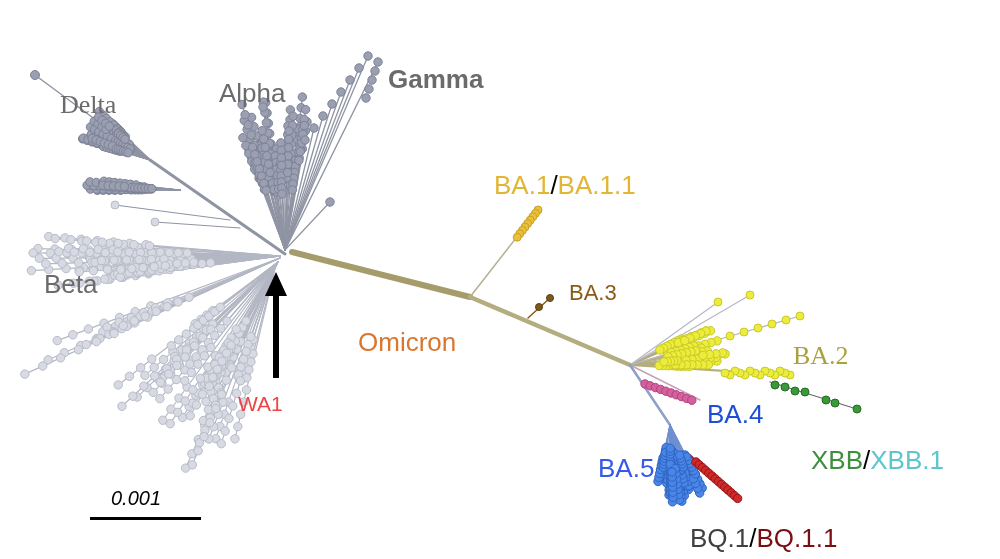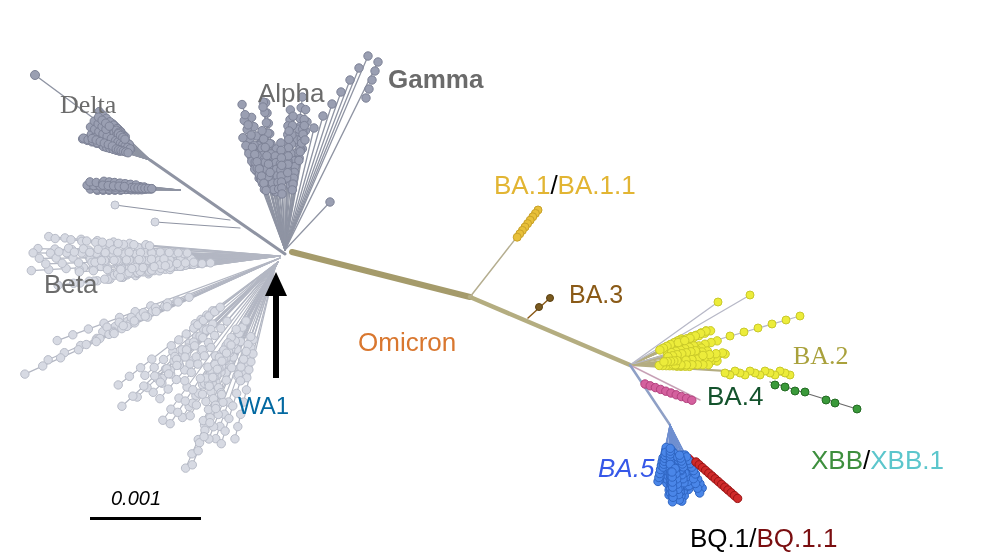--- a/index.html
+++ b/index.html
@@ -3,21 +3,21 @@
 <meta charset="utf-8">
 <style>
   html, body { margin: 0; padding: 0; background: #ffffff; }
   body { width: 1000px; height: 559px; overflow: hidden; position: relative;
          font-family: "Liberation Sans", sans-serif; }
   #tree { position: absolute; left: 0; top: 0; width: 1000px; height: 559px; }
   .lbl { position: absolute; font-size: 26px; white-space: nowrap; line-height: 1; }
   .sep { color: #000000; }
   #scale-label { position: absolute; left: 111px; top: 487px; font-size: 20px; color: #000; font-style: italic; }
   #scale-bar { position: absolute; left: 90px; top: 517px; width: 111px; height: 3px; background: #000; }
-  #wa1-label { position: absolute; left: 238px; top: 392px; font-size: 24px; color: #0369a1; }
+  #wa1-label { position: absolute; left: 238px; top: 392px; font-size: 21px; color: #ef4444; }
 </style>
 </head>
 <body>
 
 <svg id="tree" viewBox="0 0 1000 559" xmlns="http://www.w3.org/2000/svg">
   <g id="branches">
       <line x1="285" y1="254" x2="150" y2="160" stroke="#8f94a3" stroke-width="3" stroke-linecap="round"></line>
       <line x1="150" y1="160" x2="101.35889504465942" y2="131.9375905243915" stroke="#8f94a3" stroke-width="1.2" stroke-linecap="round"></line>
       <line x1="150" y1="160" x2="102.41594353923439" y2="139.87824728020442" stroke="#8f94a3" stroke-width="1.2" stroke-linecap="round"></line>
       <line x1="150" y1="160" x2="85.10328312570024" y2="138.68436477286716" stroke="#8f94a3" stroke-width="1.2" stroke-linecap="round"></line>
@@ -1798,37 +1798,37 @@
       <circle cx="737.6" cy="498.4" r="4.2" fill="#cf2a2a" stroke="#9a1414" stroke-width="1"></circle>
     </g>
 
   <g>
     <line x1="276" y1="378" x2="276" y2="290" stroke="#000" stroke-width="6"></line>
     <polygon points="265,296 287,296 276,272" fill="#000"></polygon>
   </g>
 </svg>
 
 <div class="lbl" style="left:60px;top:92px;color:#6b6b6b;font-family:Liberation Serif, serif;">Delta</div>
-<div class="lbl" style="left:219px;top:80px;color:#6b6b6b;margin-left:39px;">Alpha</div>
+<div class="lbl" style="left:219px;top:80px;color:#6b6b6b;">Alpha</div>
 <div class="lbl" style="left:388px;top:66px;color:#6b6b6b;font-weight:bold;">Gamma</div>
 <div class="lbl" style="left:44px;top:271px;color:#6b6b6b;">Beta</div>
 <div class="lbl" style="left:358px;top:329px;color:#d9772f;">Omicron</div>
-<div class="lbl" style="left:569px;top:282px;color:#8a5a17;font-size:25px;">BA.3</div>
+<div class="lbl" style="left:569px;top:282px;color:#8a5a17;font-size:22px;">BA.3</div>
 
 <div class="lbl" style="left:494px;top:172px;">
   <span style="color:#e2b533">BA.1</span><span class="sep">/</span><span style="color:#e2b533">BA.1.1</span>
 </div>
 
 <div class="lbl" style="left:793px;top:343px;color:#a9a13c;font-family:Liberation Serif, serif;">BA.2</div>
-<div class="lbl" style="left:707px;top:383px;color:#14532d;">BA.4</div>
-<div class="lbl" style="left:598px;top:455px;color:#3658e8;font-style:italic;">BA.5</div>
+<div class="lbl" style="left:707px;top:401px;color:#1d4ed8;">BA.4</div>
+<div class="lbl" style="left:598px;top:455px;color:#3658e8;">BA.5</div>
 
 <div class="lbl" style="left:811px;top:447px;">
   <span style="color:#3e8f3e">XBB</span><span class="sep">/</span><span style="color:#5cc6cc">XBB.1</span>
 </div>
 
 <div class="lbl" style="left:690px;top:525px;">
-  <span style="color:#000000">BQ.1</span><span class="sep">/</span><span style="color:#7a0e10">BQ.1.1</span>
+  <span style="color:#404040">BQ.1</span><span class="sep">/</span><span style="color:#7a0e10">BQ.1.1</span>
 </div>
 
 <div id="wa1-label">WA1</div>
 <div id="scale-label">0.001</div>
 <div id="scale-bar"></div>
 
 </body></html>

